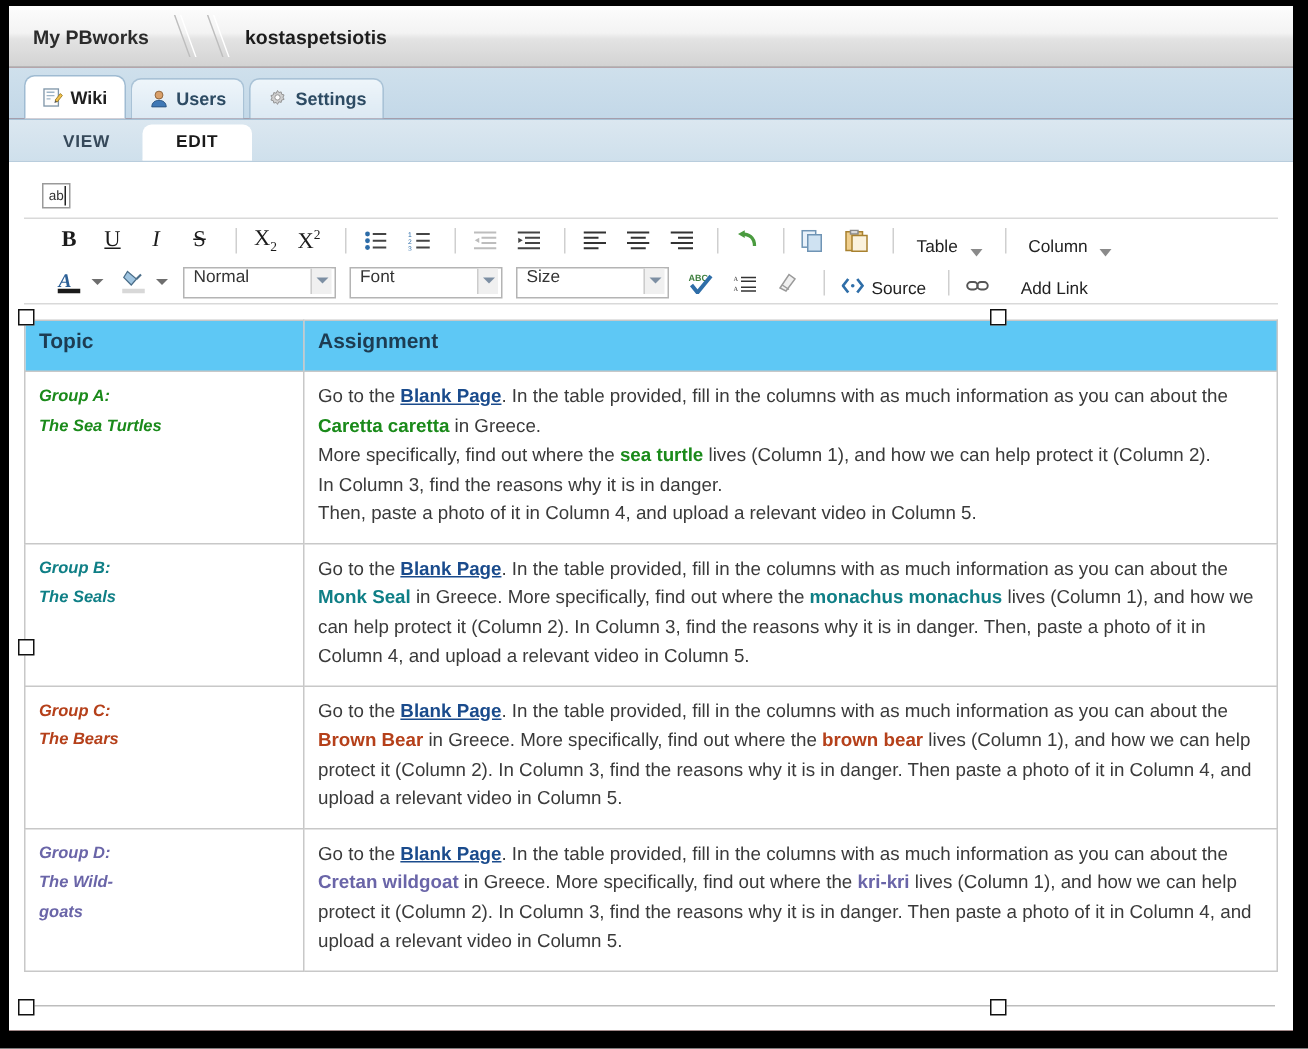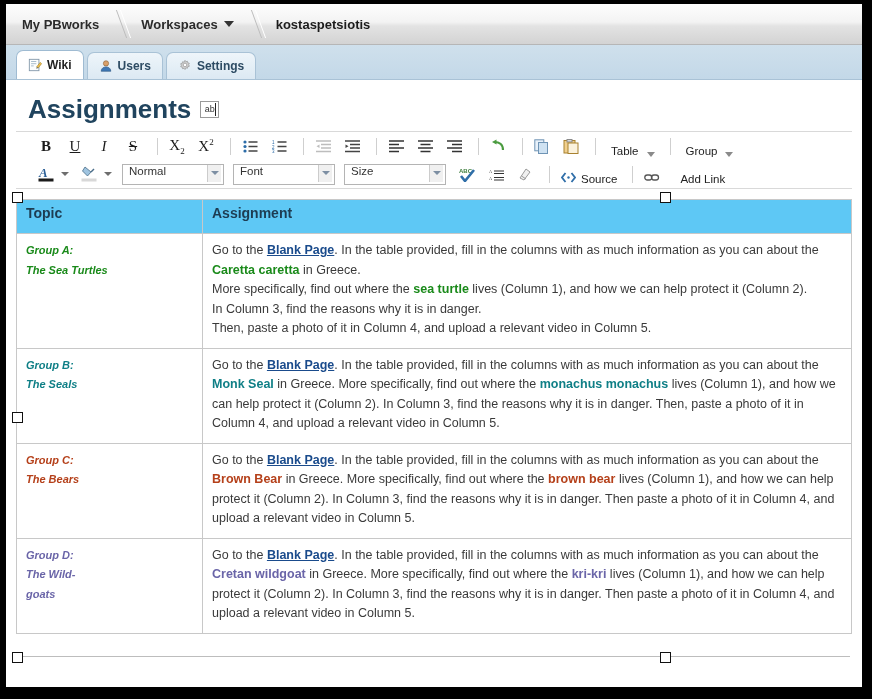--- a/index.html
+++ b/index.html
@@ -154,24 +154,20 @@
 <body>
 
 <div class="frame">
 
   <div class="topbar">
     <div class="crumbs">
       <div class="crumb home">
         <span>My PBworks</span>
       </div>
       <div class="chev"></div>
-      <div class="crumb">
-        <span>Workspaces</span>
-        <span class="caret-dn"></span>
-      </div>
       <div class="chev"></div>
       <div class="crumb plain">
         <span>kostaspetsiotis</span>
       </div>
     </div>
   </div>
 
   <div class="apptabs">
 
     <div class="atab active">
@@ -204,23 +200,30 @@
           <circle cx="8" cy="6.8" r="2" fill="#fff" stroke="#8f8f8f" stroke-width=".7"></circle>
         </svg>
       </span>
       <span>Settings</span>
     </div>
 
   </div>
 
   <div class="page">
 
+    <div class="subtabs">
+      <div class="stab">
+        <span>VIEW</span>
+      </div>
+      <div class="stab active">
+        <span>EDIT</span>
+      </div>
+    </div>
 
     <div class="titlerow">
-      <div class="ptitle">Assignments</div>
       <div class="abicon">ab</div>
     </div>
 
     <div class="toolbar">
 
       <div class="trow">
         <div class="tb serif">B</div>
         <div class="tb serif">
             <span style="text-decoration:underline;font-weight:normal;">U</span>
           </div>
@@ -304,21 +307,21 @@
               <rect x="5" y="4" width="10" height="10.5" fill="#fbf2dd" stroke="#a8812f"></rect>
             </svg>
         </div>
         <div class="sep"></div>
         <div class="tbtext">
           <span>Table</span>
           <span class="cdn"></span>
         </div>
         <div class="sep"></div>
         <div class="tbtext">
-          <span>Group</span>
+          <span>Column</span>
           <span class="cdn"></span>
         </div>
       </div>
 
       <div class="trow" style="height:28px;">
         <div class="tb" style="margin-right:1px;">
           <svg width="16" height="18" viewBox="0 0 16 18">
               <text x="1" y="12" font-size="13" font-family="serif" font-style="italic" font-weight="bold" fill="#2b5f96">A</text>
               <rect x="0.5" y="13.5" width="15" height="3" fill="#1b1b1b"></rect>
             </svg>

